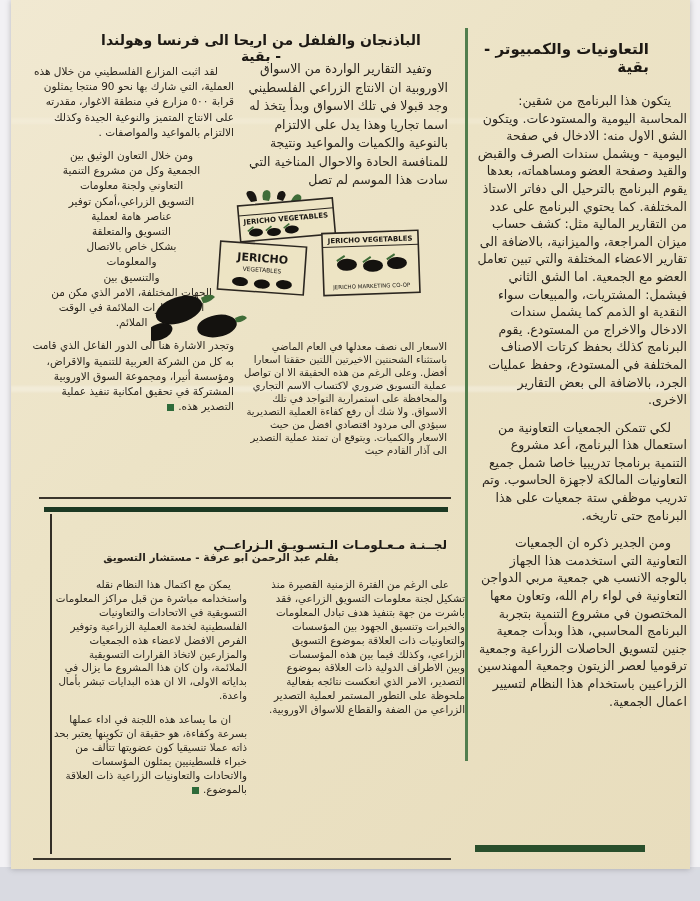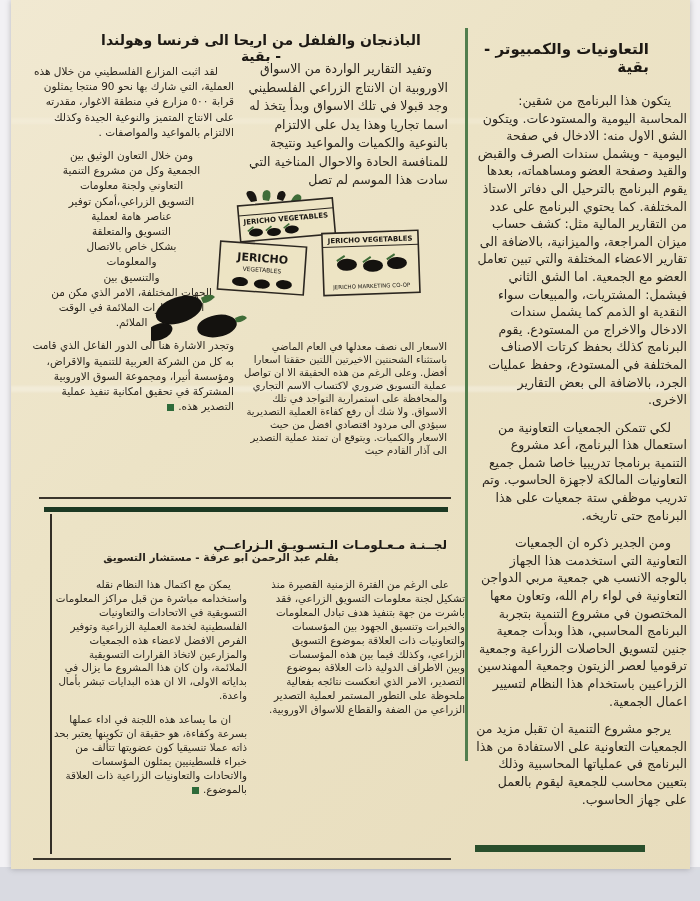--- a/index.html
+++ b/index.html
@@ -62,21 +62,20 @@
     <div class="crease" style="top:386px"></div>
     <div class="crease" style="top:118px;opacity:.5"></div>
 
     <section>
       <div class="vrule-green"></div>
       <h2 class="h-computer ar">التعاونيات والكمبيوتر - بقية</h2>
       <div class="col-computer ar">
         <p class="indent">يتكون هذا البرنامج من شقين: المحاسبة اليومية والمستودعات. ويتكون الشق الاول منه: الادخال في صفحة اليومية - ويشمل سندات الصرف والقبض والقيد وصفحة العضو ومساهماته، بعدها يقوم البرنامج بالترحيل الى دفاتر الاستاذ المختلفة. كما يحتوي البرنامج على عدد من التقارير المالية مثل: كشف حساب ميزان المراجعة، والميزانية، بالاضافة الى تقارير الاعضاء المختلفة والتي تبين تعامل العضو مع الجمعية. اما الشق الثاني فيشمل: المشتريات، والمبيعات سواء النقدية او الذمم كما يشمل سندات الادخال والاخراج من المستودع. يقوم البرنامج كذلك بحفظ كرتات الاصناف المختلفة في المستودع، وحفظ عمليات الجرد، بالاضافة الى بعض التقارير الاخرى.</p>
         <p class="indent">لكي تتمكن الجمعيات التعاونية من استعمال هذا البرنامج، أعد مشروع التنمية برنامجا تدريبيا خاصا شمل جميع التعاونيات المالكة لاجهزة الحاسوب. وتم تدريب موظفي ستة جمعيات على هذا البرنامج حتى تاريخه.</p>
         <p class="indent">ومن الجدير ذكره ان الجمعيات التعاونية التي استخدمت هذا الجهاز بالوجه الانسب هي جمعية مربي الدواجن التعاونية في لواء رام الله، وتعاون معها المختصون في مشروع التنمية بتجربة البرنامج المحاسبي، هذا وبدأت جمعية جنين لتسويق الحاصلات الزراعية وجمعية ترقوميا لعصر الزيتون وجمعية المهندسين الزراعيين باستخدام هذا النظام لتسيير اعمال الجمعية.</p>
-        <p class="indent">يرجو مشروع التنمية ان تقبل مزيد من الجمعيات التعاونية على الاستفادة من هذا البرنامج في عملياتها المحاسبية وذلك بتعيين محاسب للجمعية ليقوم بالعمل على جهاز الحاسوب.</p>
       </div>
       <div class="bar-green-end"></div>
     </section>
 
     <section>
       <h1 class="h-export ar">الباذنجان والفلفل من اريحا الى فرنسا وهولندا - بقية</h1>
 
       <div class="export-right-top ar">
         <p class="indent">وتفيد التقارير الواردة من الاسواق الاوروبية ان الانتاج الزراعي الفلسطيني وجد قبولا في تلك الاسواق وبدأ يتخذ له اسما تجاريا وهذا يدل على الالتزام بالنوعية والكميات والمواعيد ونتيجة للمنافسة الحادة والاحوال المناخية التي سادت هذا الموسم لم تصل</p>
       </div>

